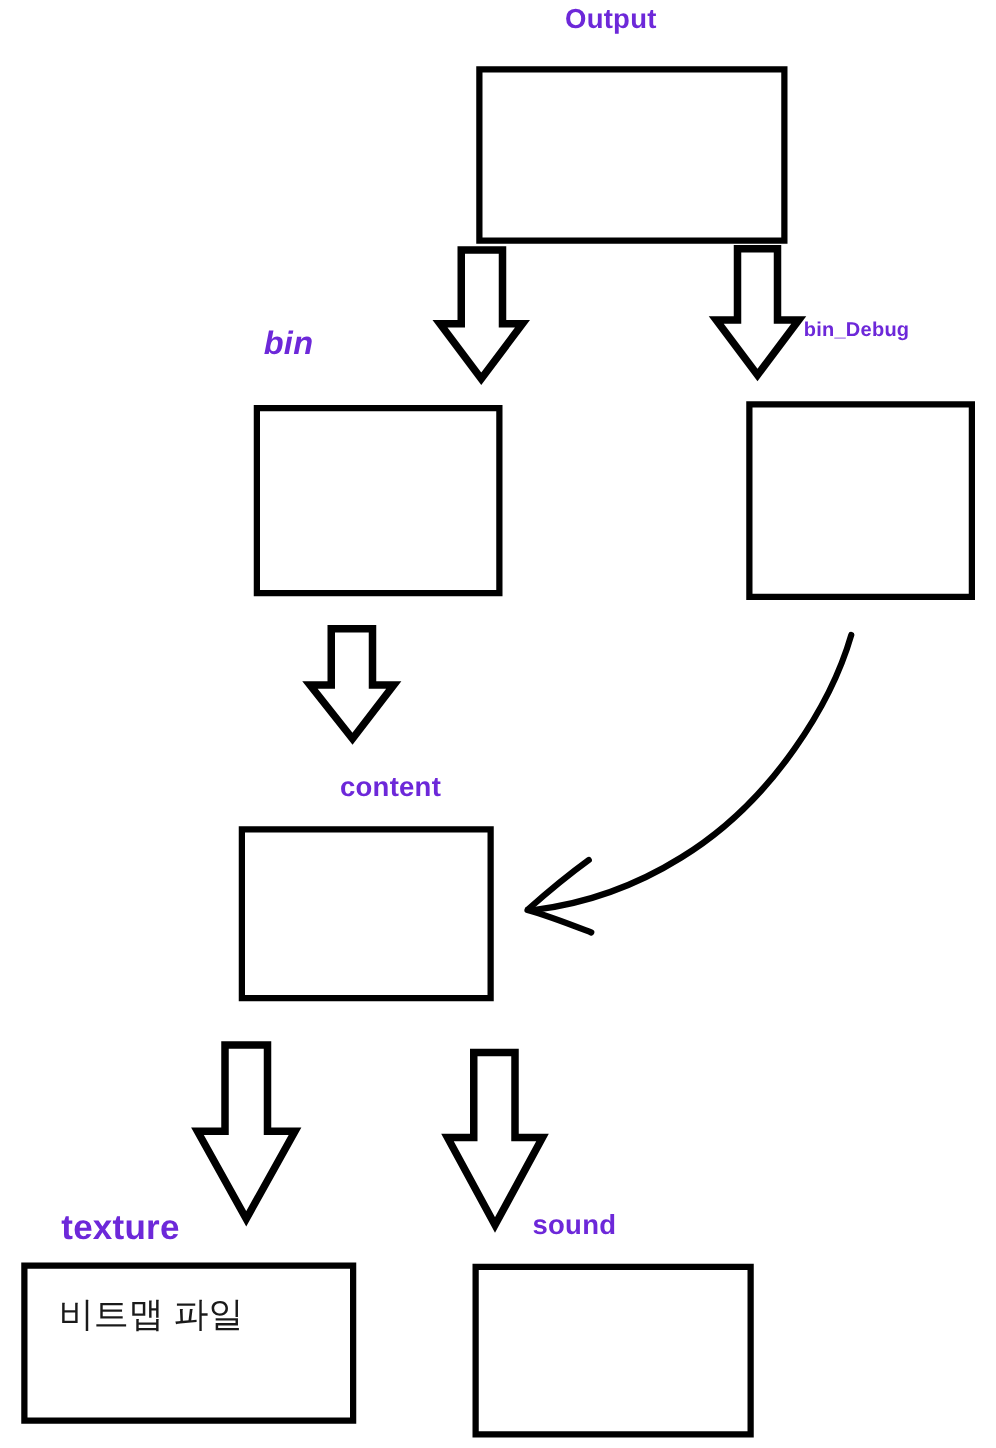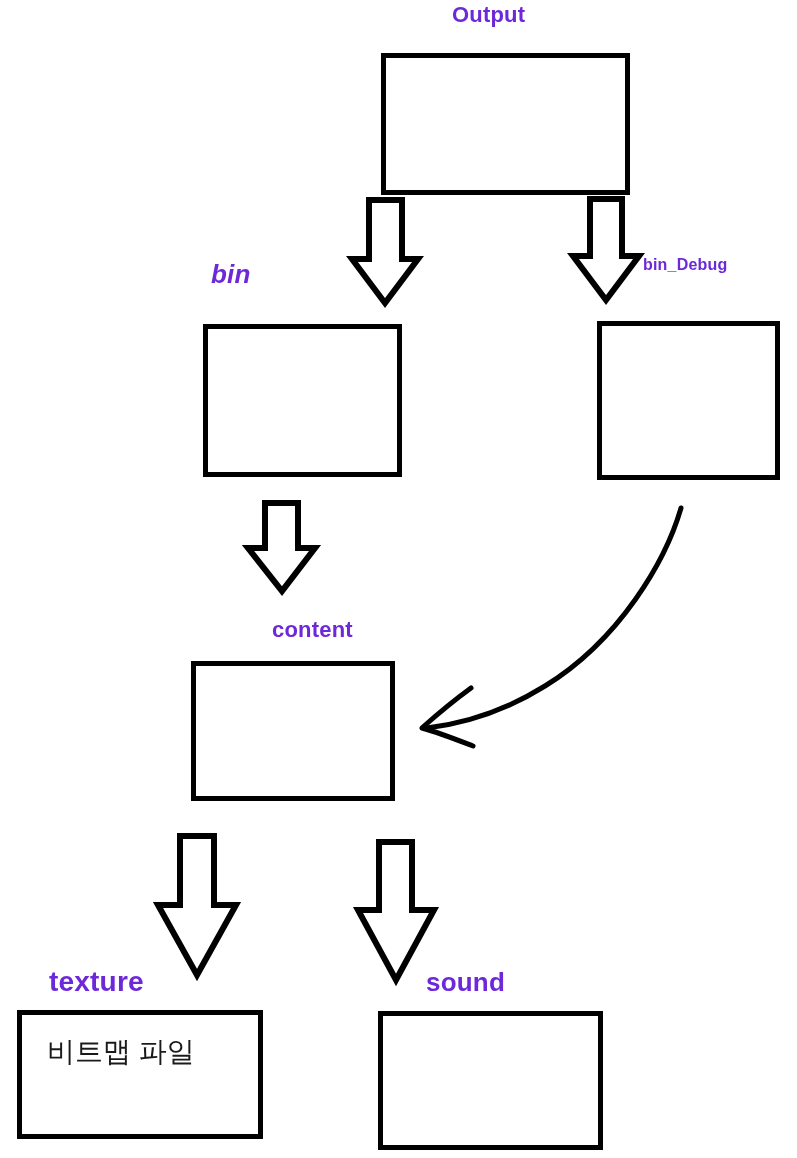--- a/index.html
+++ b/index.html
@@ -73,39 +73,39 @@
   </div>
 
   <div class="node-box" style="left:597px; top:321px; width:183px; height:159px;">
     <span class="box-text" style="left:18px; top:16px; font-size:26px;"></span>
   </div>
 
   <div class="node-box" style="left:191px; top:661px; width:204px; height:140px;">
     <span class="box-text" style="left:18px; top:16px; font-size:26px;"></span>
   </div>
 
-  <div class="node-box" style="left:17px; top:1010px; width:246px; height:129px;">
+  <div class="node-box" style="left:17px; top:1010px; width:268px; height:129px;">
     <span class="box-text" style="left:25px; top:18px; font-size:28px;">비트맵 파일</span>
   </div>
 
   <div class="node-box" style="left:378px; top:1011px; width:225px; height:139px;">
     <span class="box-text" style="left:18px; top:16px; font-size:26px;"></span>
   </div>
 
   <div class="node-label" style="left:452px; top:2px; font-size:22px;">Output</div>
 
   <div class="node-label" style="left:211px; top:259px; font-size:26px;font-style:italic;">bin</div>
 
   <div class="node-label" style="left:643px; top:256px; font-size:16px;">bin_Debug</div>
 
   <div class="node-label" style="left:233px; top:617px; font-size:22px;margin-left:39px;">content</div>
 
   <div class="node-label" style="left:49px; top:966px; font-size:28px;">texture</div>
 
-  <div class="node-label" style="left:426px; top:967px; font-size:26px;">sound</div>
+  <div class="node-label" style="left:426px; top:967px; font-size:22px;">sound</div>
 
   <svg class="overlay" viewBox="0 0 797 1158" xmlns="http://www.w3.org/2000/svg">
 
     <g>
       <polygon class="blockarrow" points="369,200 402,200 402,259 418,259 385,303 352,259 369,259"></polygon>
     </g>
 
     <g>
       <polygon class="blockarrow" points="590,199 622,199 622,256 639,256 606,300 573,256 590,256"></polygon>
     </g>

